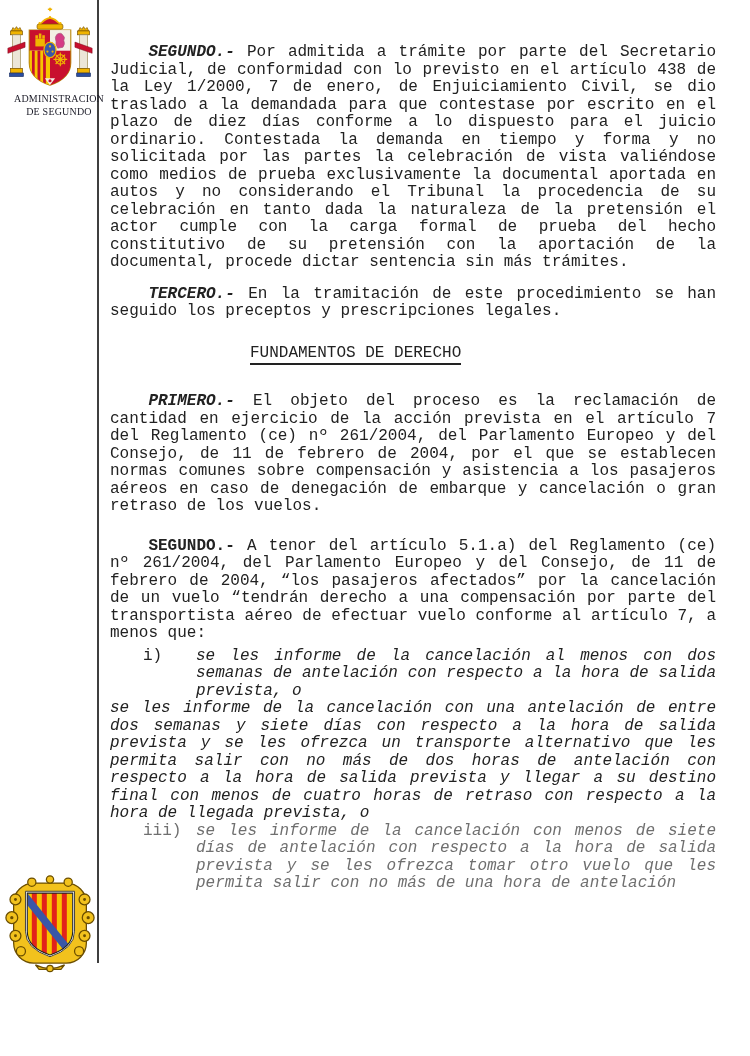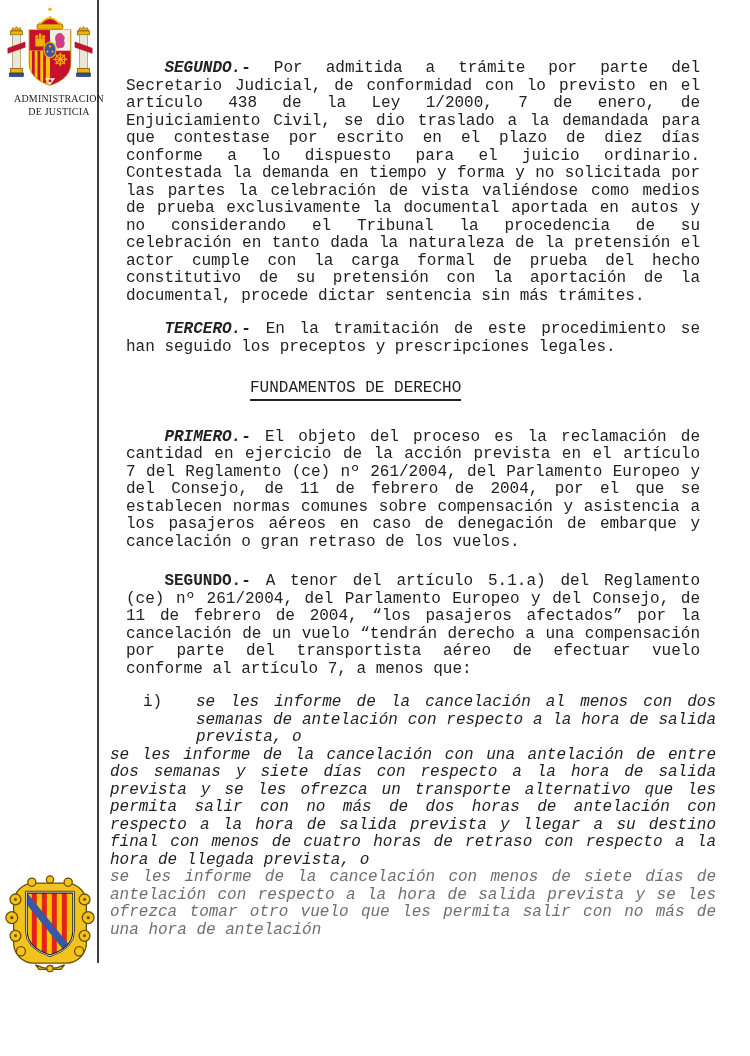--- a/index.html
+++ b/index.html
@@ -34,21 +34,21 @@
     width: 92px; height: 100px;
   }
   
   .doc-body {
     position: absolute; left: 110px; top: 44px;
     width: 606px;
     font-size: 16px; line-height: 17.5px;
     text-align: justify;
     word-spacing: normal;
   }
-  .doc-body p { margin: 16px; text-indent: 4ch; }
+  .doc-body p { margin: 0; text-indent: 4ch; }
   p.gap-s  { margin-top: 14px; }
   p.gap-m  { margin-top: 22px; }
   p.gap-l  { margin-top: 28px; }
   .lead       { font-weight: bold; }
   .lead-italic{ font-weight: bold; font-style: italic; }
   .section-heading {
     margin: 24px 0 0 140px;
     width: -moz-fit-content; width: fit-content;
     font-weight: normal;
     border-bottom: 2px solid #222222;
@@ -138,21 +138,21 @@
 
     <ellipse cx="50" cy="51" rx="7" ry="9" fill="#3a57a7" stroke="#f0b400" stroke-width="1.4"></ellipse>
     <circle cx="50" cy="47" r="1.3" fill="#f0b400"></circle>
     <circle cx="47" cy="53" r="1.3" fill="#f0b400"></circle>
     <circle cx="53" cy="53" r="1.3" fill="#f0b400"></circle>
   </svg>
 </div>
 
 <div class="agency-label">
   <div>ADMINISTRACION</div>
-  <div>DE JUSTICIA</div>
+  <div>DE SEGUNDO</div>
 </div>
 
 <div class="emblem-bottom">
   <svg viewBox="0 0 100 110" width="92" height="100" aria-hidden="true">
     <defs>
       <clipPath id="balShieldClip">
           <path d="M25,21 h50 v42 q0,18 -25,26 q-25,-8 -25,-26 z"></path>
         </clipPath>
     </defs>
 
@@ -210,17 +210,18 @@
 
   <div class="conditions-list">
     <div class="list-item">
       <span class="list-marker">i)</span>
       <span class="item-text">se les informe de la cancelación al menos con dos semanas de antelación con respecto a la hora de salida prevista, o</span>
     </div>
     <div class="list-item">
       <span class="item-text">se les informe de la cancelación con una antelación de entre dos semanas y siete días con respecto a la hora de salida prevista y se les ofrezca un transporte alternativo que les permita salir con no más de dos horas de antelación con respecto a la hora de salida prevista y llegar a su destino final con menos de cuatro horas de retraso con respecto a la hora de llegada prevista, o</span>
     </div>
     <div class="list-item faded">
+      <span class="list-marker">iii)</span>
       <span class="item-text">se les informe de la cancelación con menos de siete días de antelación con respecto a la hora de salida prevista y se les ofrezca tomar otro vuelo que les permita salir con no más de una hora de antelación</span>
     </div>
   </div>
 
 </div>
 
 </body></html>

